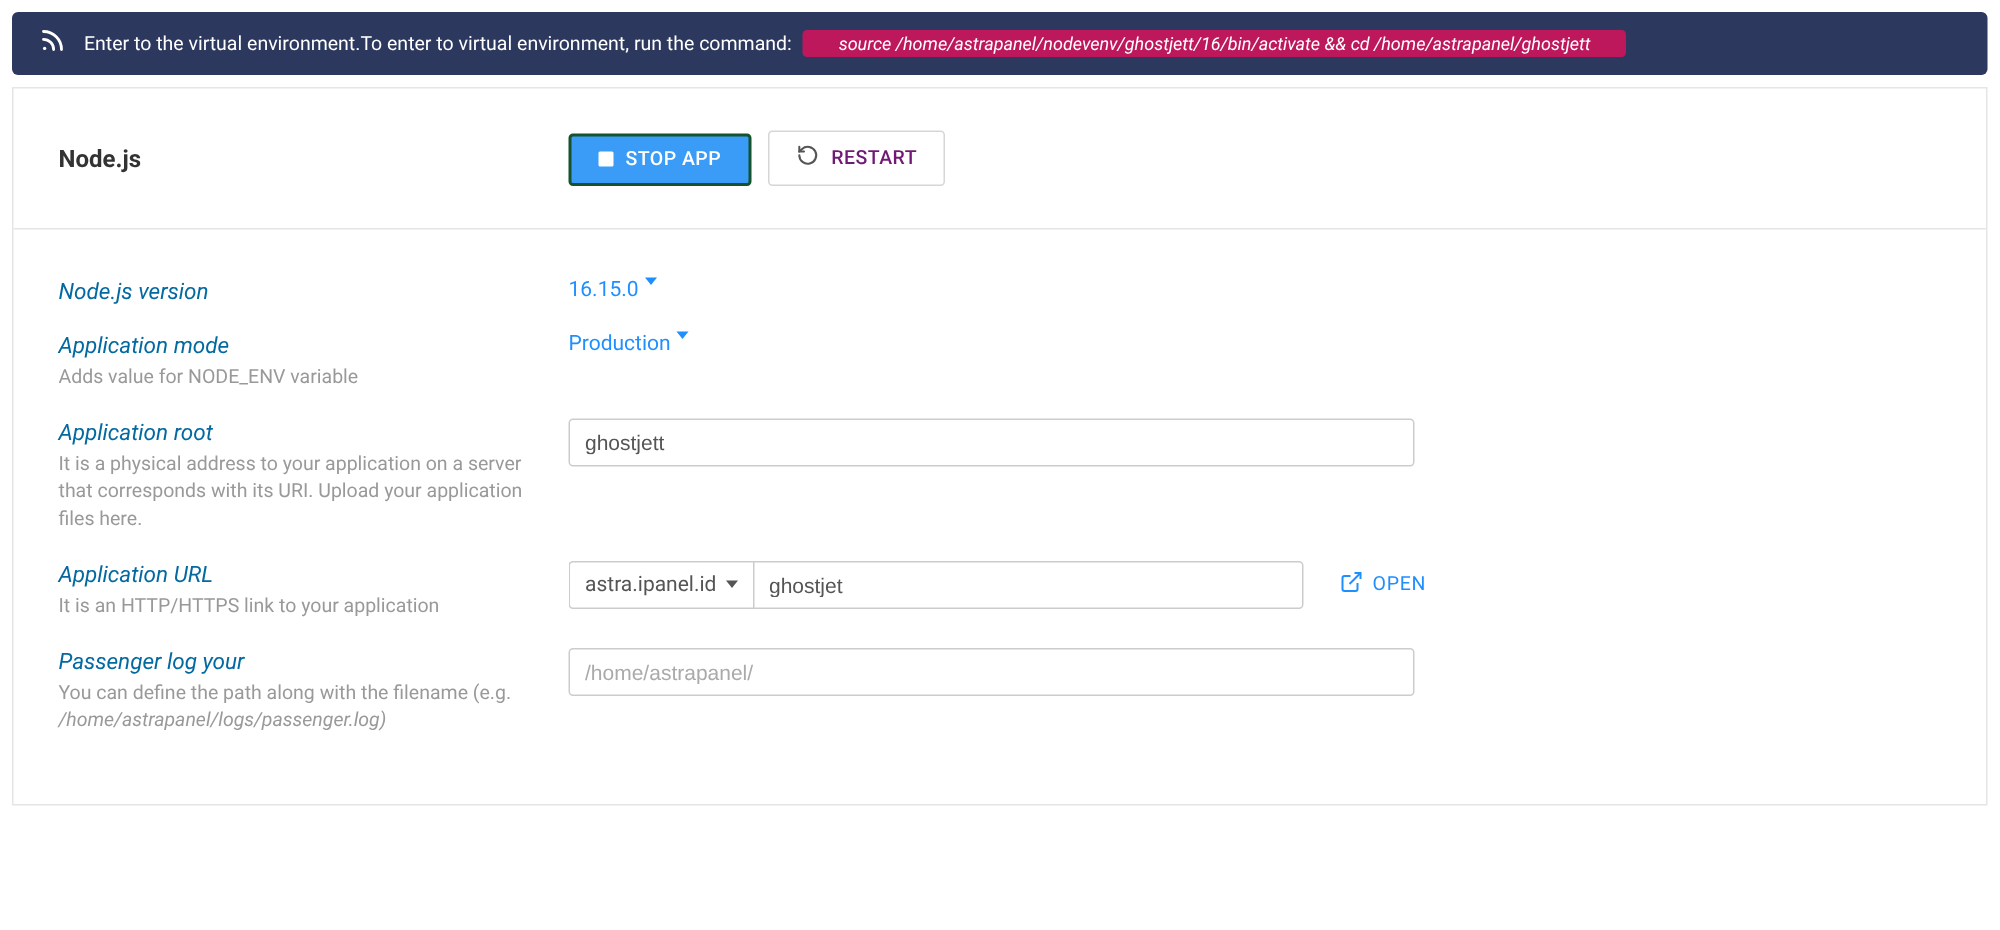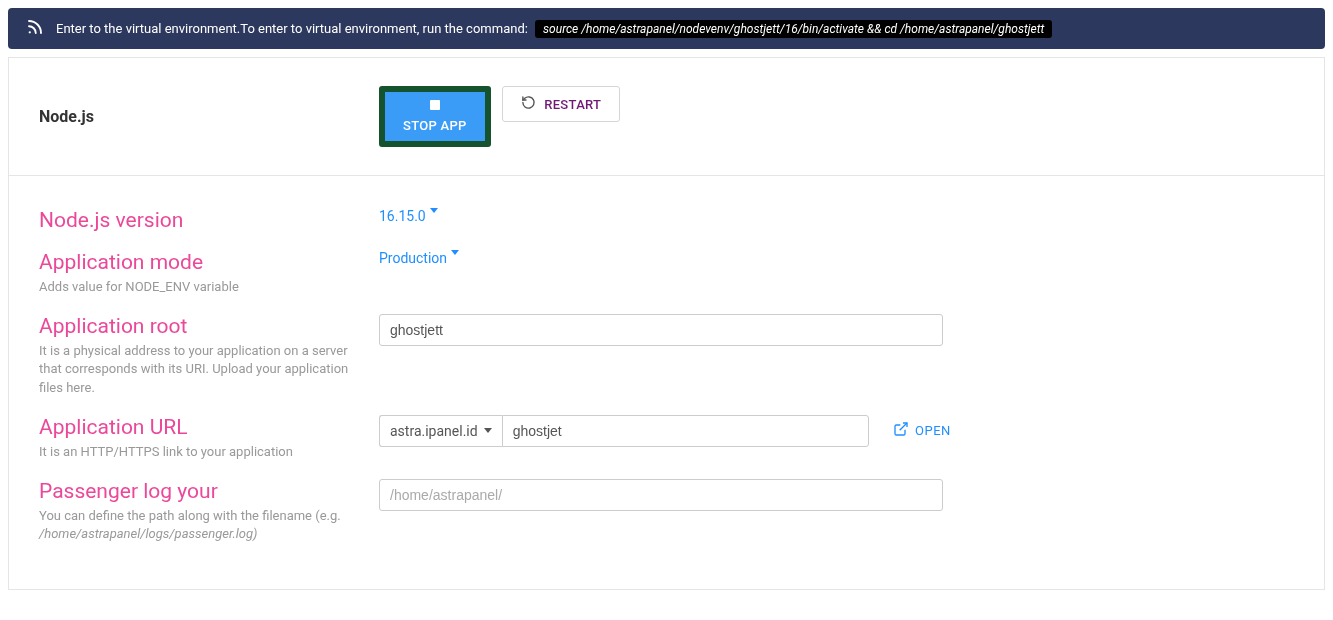--- a/index.html
+++ b/index.html
@@ -15,22 +15,22 @@
       padding: 10px 18px;
       margin: 8px;
       border-radius: 4px;
       display: flex;
       align-items: center;
       gap: 12px;
       font-size: 13px;
     }
     .banner .rss-icon { flex-shrink:0; }
     .banner .cmd {
-      background: #000000;
-      padding: 2px 8px;
+      background: #be185d;
+      padding: 2px 24px;
       border-radius: 3px;
       font-style: italic;
       font-size: 12px;
       margin-left: 4px;
     }
     .panel {
       border: 1px solid #e5e5e5;
       margin: 8px;
       background: #fff;
     }
@@ -53,22 +53,21 @@
       padding: 8px 18px;
       font-size: 13px;
       font-weight: 500;
       border-radius: 3px;
       cursor: pointer;
       letter-spacing: 0.3px;
     }
     .btn-primary {
       background: #3b9cf7;
       color: #fff;
-      border: 6px solid #14532d;
-      flex-direction: column;
+      border: 2px solid #14532d;
     }
     .btn-secondary {
       background: #fff;
       color: #701a75;
       border: 1px solid #d6d6d6;
       margin-left: 8px;
     }
     .btn .sq { width:10px; height:10px; background:#fff; display:inline-block; border-radius:1px;}
     .panel-body {
       padding: 30px 30px 30px 30px;
@@ -78,22 +77,23 @@
       align-items: flex-start;
       margin-bottom: 14px;
       padding:2px 0;
     }
     .form-label-col {
       width: 340px;
       flex-shrink: 0;
       padding-right: 20px;
     }
     .form-label {
-      font-size: 21px;
-      color: #ec4899;
+      font-size: 15px;
+      color: #0369a1;
+      font-style: italic;
     }
     .form-help {
       font-size: 13px;
       color: #999;
       margin-top: 4px;
       line-height: 1.4;
     }
     .form-help-italic { font-style: italic; }
     .form-control-col { flex:1; display:flex; align-items:center; gap:10px;}
     .link-select {

